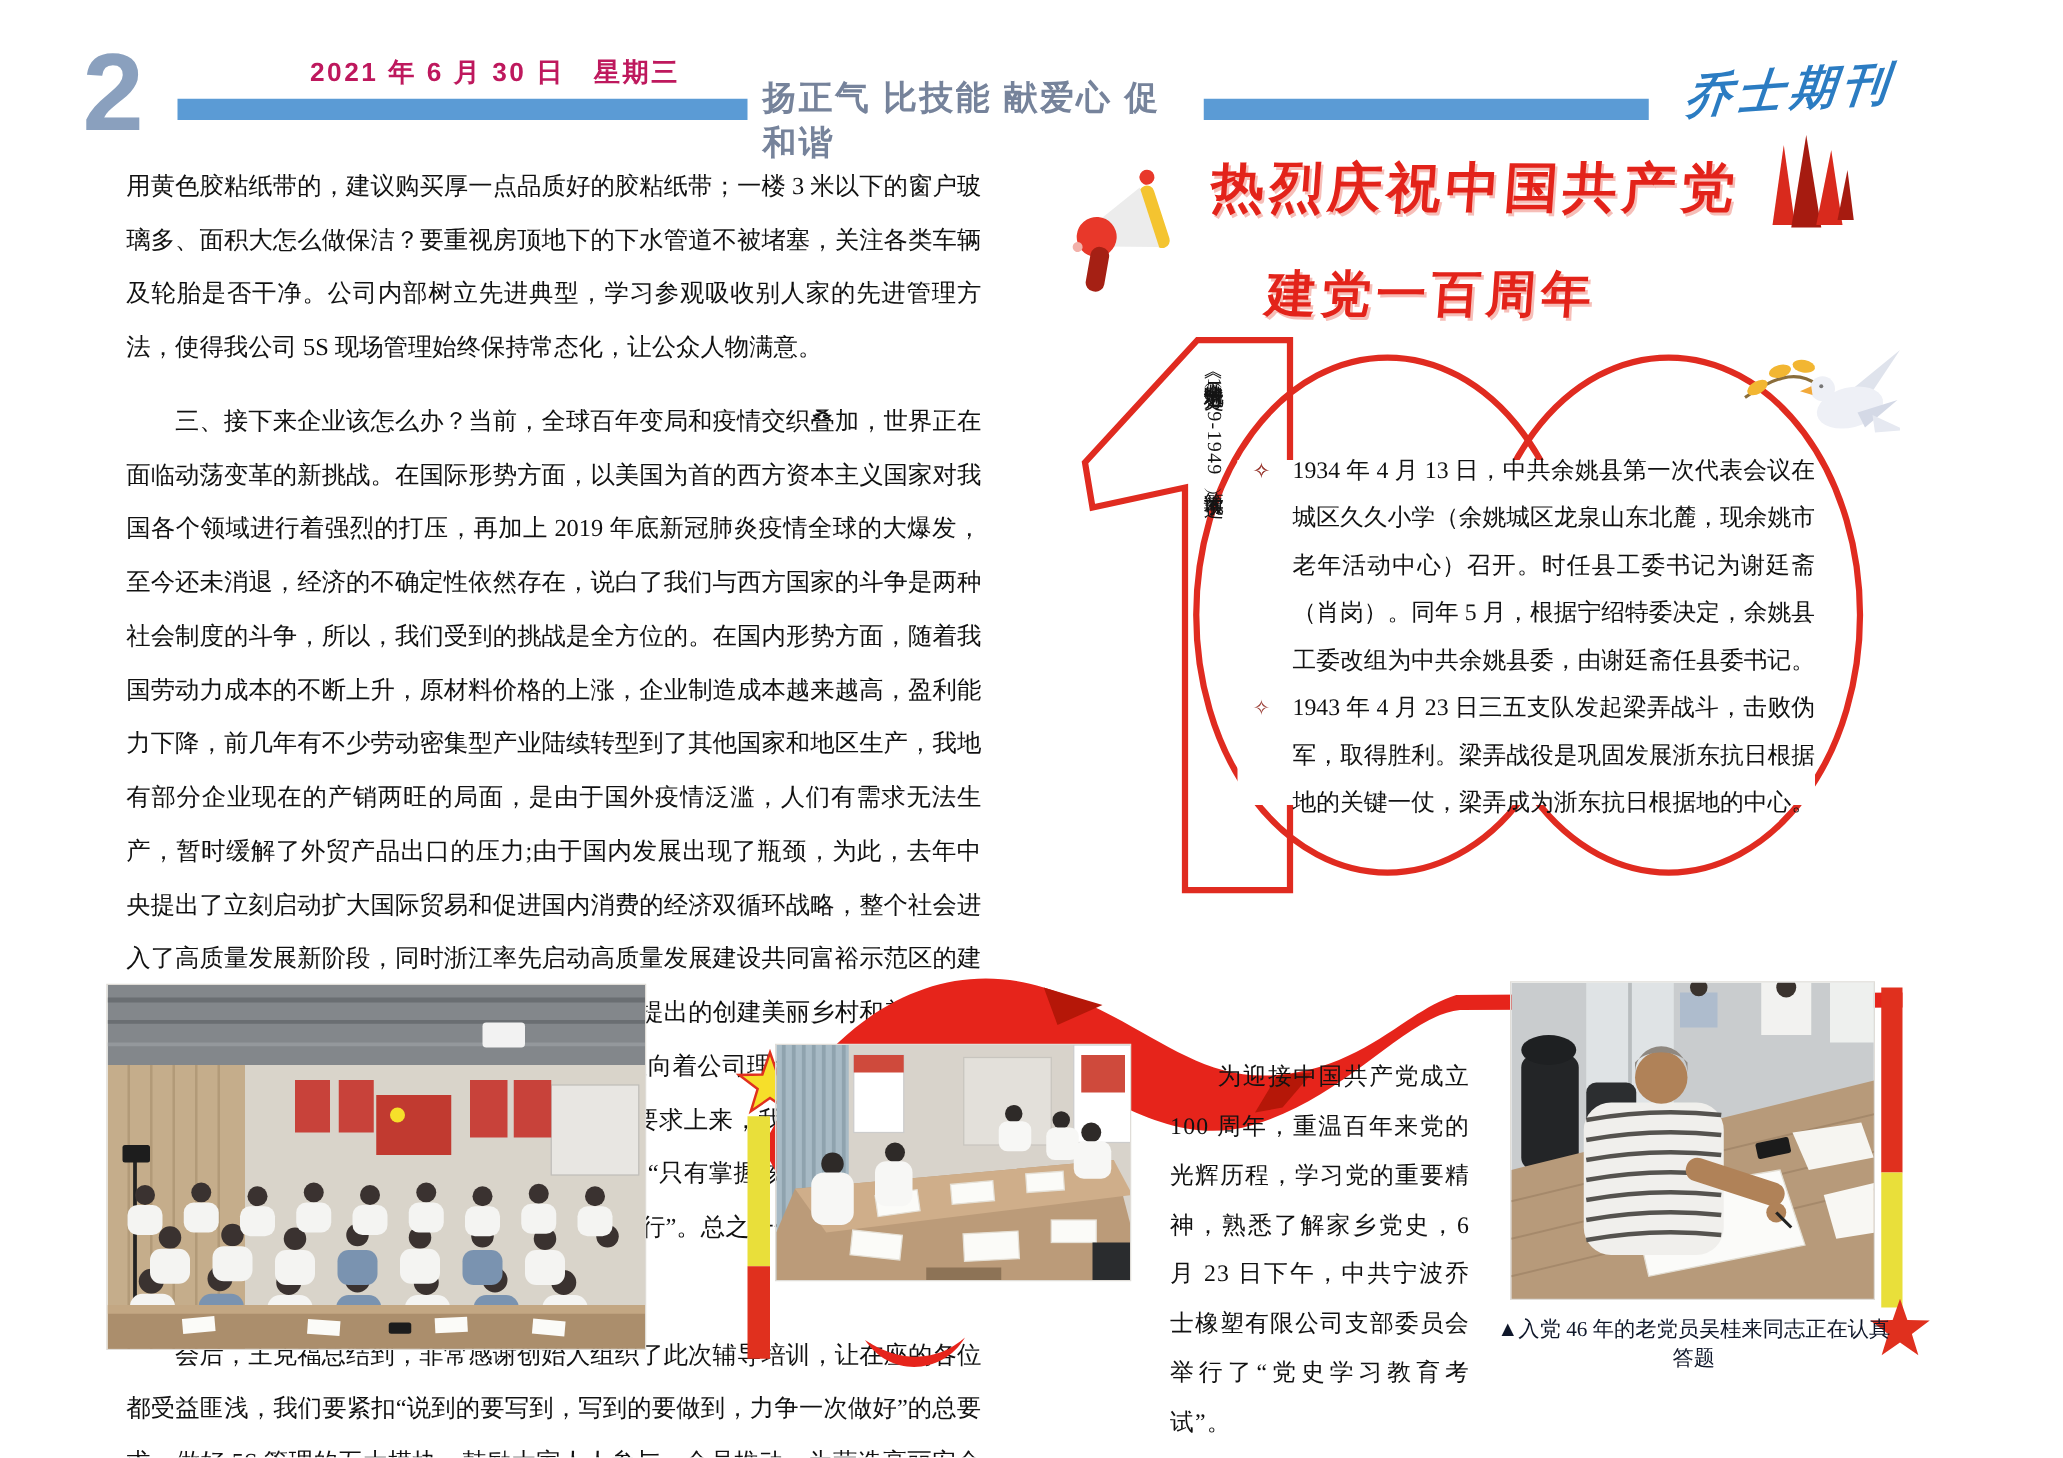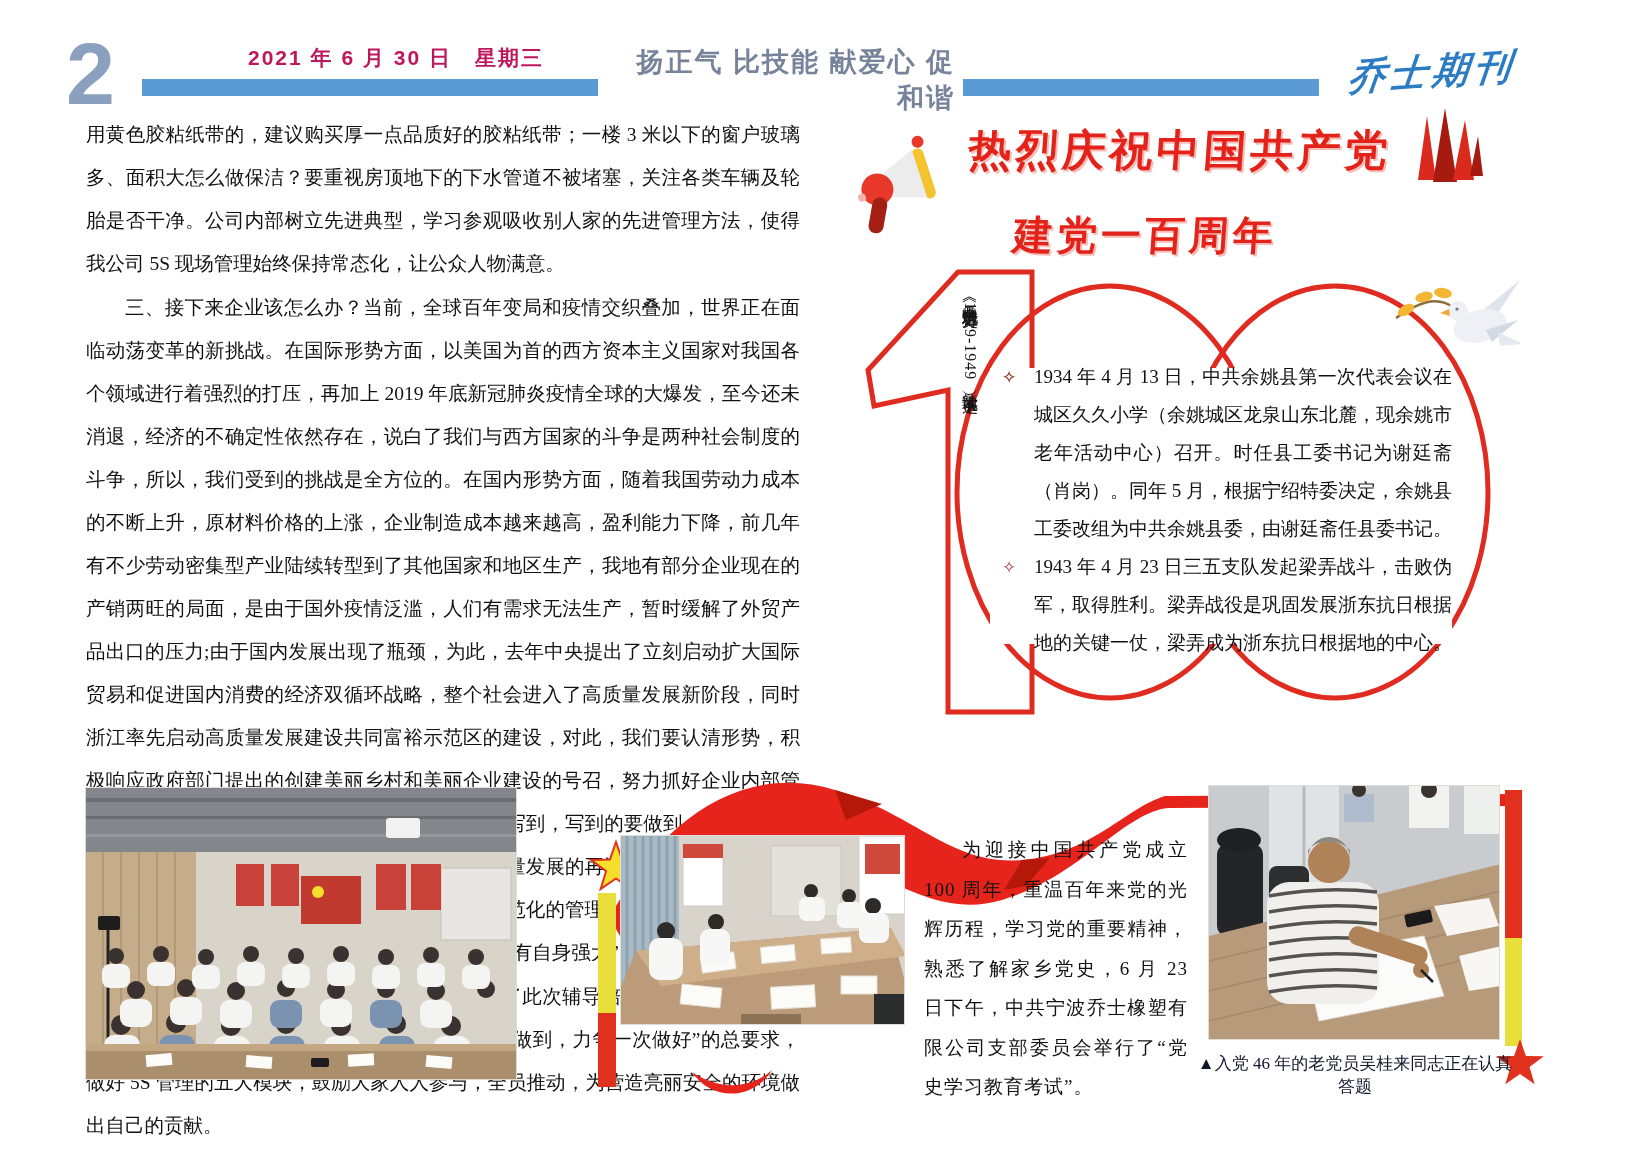--- a/index.html
+++ b/index.html
@@ -8,31 +8,31 @@
   .abs{position:absolute;}
 
   
   #page-num{left:66px;top:30px;font-family:"Liberation Sans",sans-serif;
             font-size:88px;font-weight:bold;color:#8aa0be;line-height:1;}
   .blue-bar{background:#5b9bd5;height:17px;top:79px;}
   #bar-left{left:142px;width:456px;}
   #bar-right{left:963px;width:356px;}
   #date{left:248px;top:44px;font-family:"Liberation Sans",sans-serif;
         font-size:21px;font-weight:bold;color:#be185d;letter-spacing:2px;}
-  #slogan{left:610px;top:44px;width:345px;text-align:right;
+  #slogan{left:610px;top:60px;width:345px;text-align:left;
           font-family:"Liberation Sans",sans-serif;font-size:27px;font-weight:bold;
           color:#76839b;letter-spacing:2px;}
   #masthead{left:1348px;top:46px;width:200px;font-size:37px;font-weight:bold;
             font-style:italic;color:#2b7cc2;letter-spacing:5px;
             transform:rotate(-4deg) skewX(-10deg);}
 
   
   #article{left:85px;top:112px;width:716px;font-size:19.5px;line-height:43px;
            text-align:justify;}
-  #article p{margin:1px;}
+  #article p{margin:16px;}
   #article p.indent{text-indent:2em;}
 
   
   #megaphone{left:845px;top:128px;}
   #flags{left:1412px;top:106px;}
   #title1{left:955px;top:122px;width:450px;text-align:center;
           font-family:"Liberation Sans",sans-serif;font-size:43px;font-weight:900;
           color:#e3231a;letter-spacing:4px;transform:skewX(-4deg);
           text-shadow:2px 2px 0 #f6beb8;}
   #title2{left:995px;top:208px;width:300px;text-align:center;
@@ -49,21 +49,21 @@
                  font-family:"DejaVu Sans",sans-serif;}
 
   
   #ribbon{left:580px;top:740px;z-index:1;}
   .photo{z-index:2;border:1px solid #e0ddd8;box-sizing:border-box;overflow:hidden;}
   #photo-left{left:85px;top:787px;width:432px;height:293px;}
   #photo-mid{left:620px;top:835px;width:285px;height:190px;}
   #photo-right{left:1208px;top:785px;width:292px;height:255px;}
   #bottom-text{left:920px;top:826px;width:272px;font-size:19px;line-height:39.5px;
                text-align:justify;letter-spacing:1px;z-index:3;}
-  #bottom-text p{margin:4px;text-indent:2em;}
+  #bottom-text p{margin:16px;text-indent:2em;}
   #caption{left:1190px;top:1052px;width:330px;text-align:center;
            font-size:17px;color:#0f172a;z-index:3;}
 </style>
 </head>
 <body>
 
 <div id="page">
 
   <div class="abs" id="page-num">2</div>
   <div class="abs blue-bar" id="bar-left"></div>

